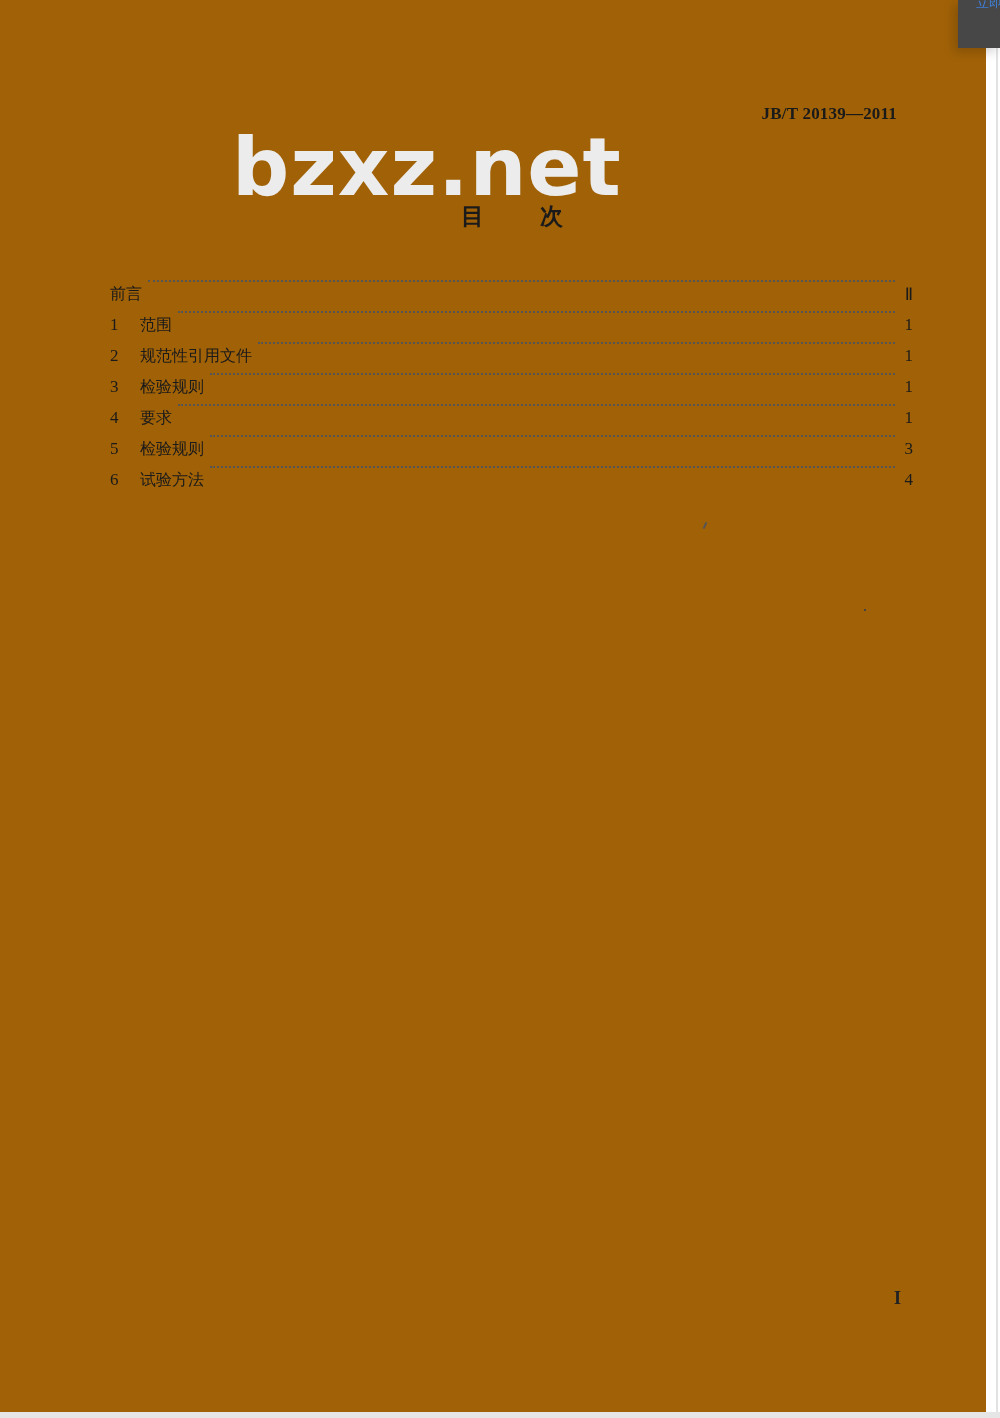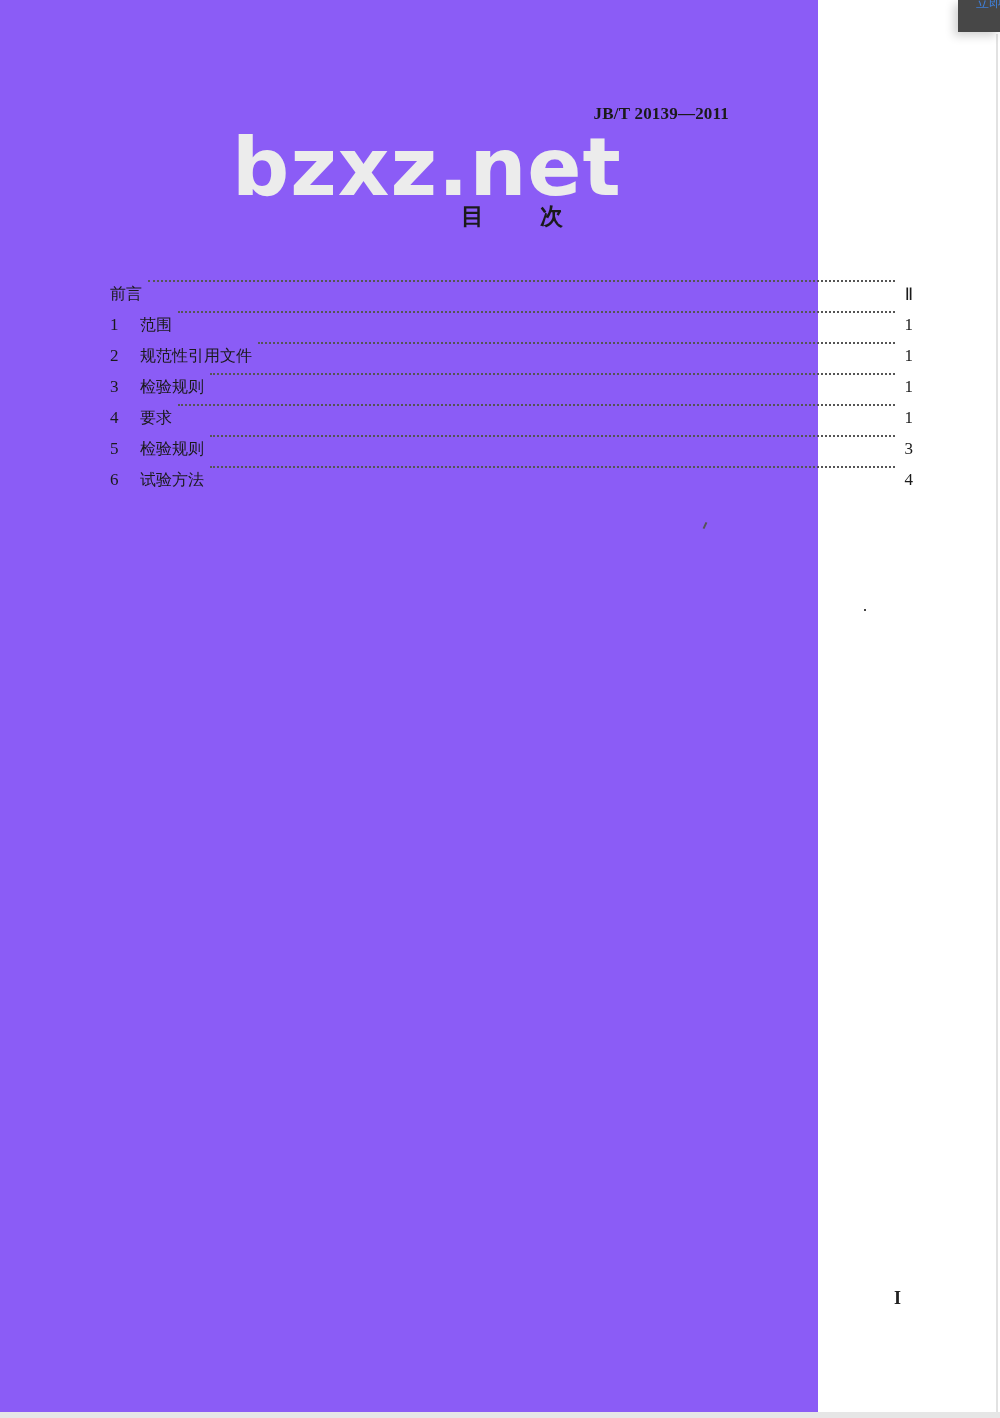--- a/index.html
+++ b/index.html
@@ -11,40 +11,40 @@
       width: 1000px;
       height: 1418px;
       position: relative;
       overflow: hidden;
       font-family: "DejaVu Serif", "Liberation Serif", serif;
       color: #1a1a1a;
     }
     .page {
       position: absolute;
       left: 0; top: 0;
-      width: 818px;
+      width: 986px;
       height: 1412px;
-      background: #8b5cf6;
+      background: #a16207;
     }
     .right-edge {
       position: absolute;
       left: 996px; top: 34px;
       width: 2px; height: 1380px;
       background: #e2e2e2;
     }
     .bottom-edge {
       position: absolute;
       left: 0; top: 1412px;
       width: 1000px; height: 6px;
       background: #e6e6e6;
     }
     .corner-btn {
       position: absolute;
       left: 958px; top: 0;
-      width: 42px; height: 32px;
+      width: 42px; height: 48px;
       background: #474747;
       box-shadow: -4px 4px 10px rgba(0,0,0,0.18);
       overflow: hidden;
     }
     .corner-btn span {
       position: absolute;
       left: 18px; top: -6px;
       font-family: "DejaVu Sans", sans-serif;
       font-size: 13px;
       color: #3f7fd8;

